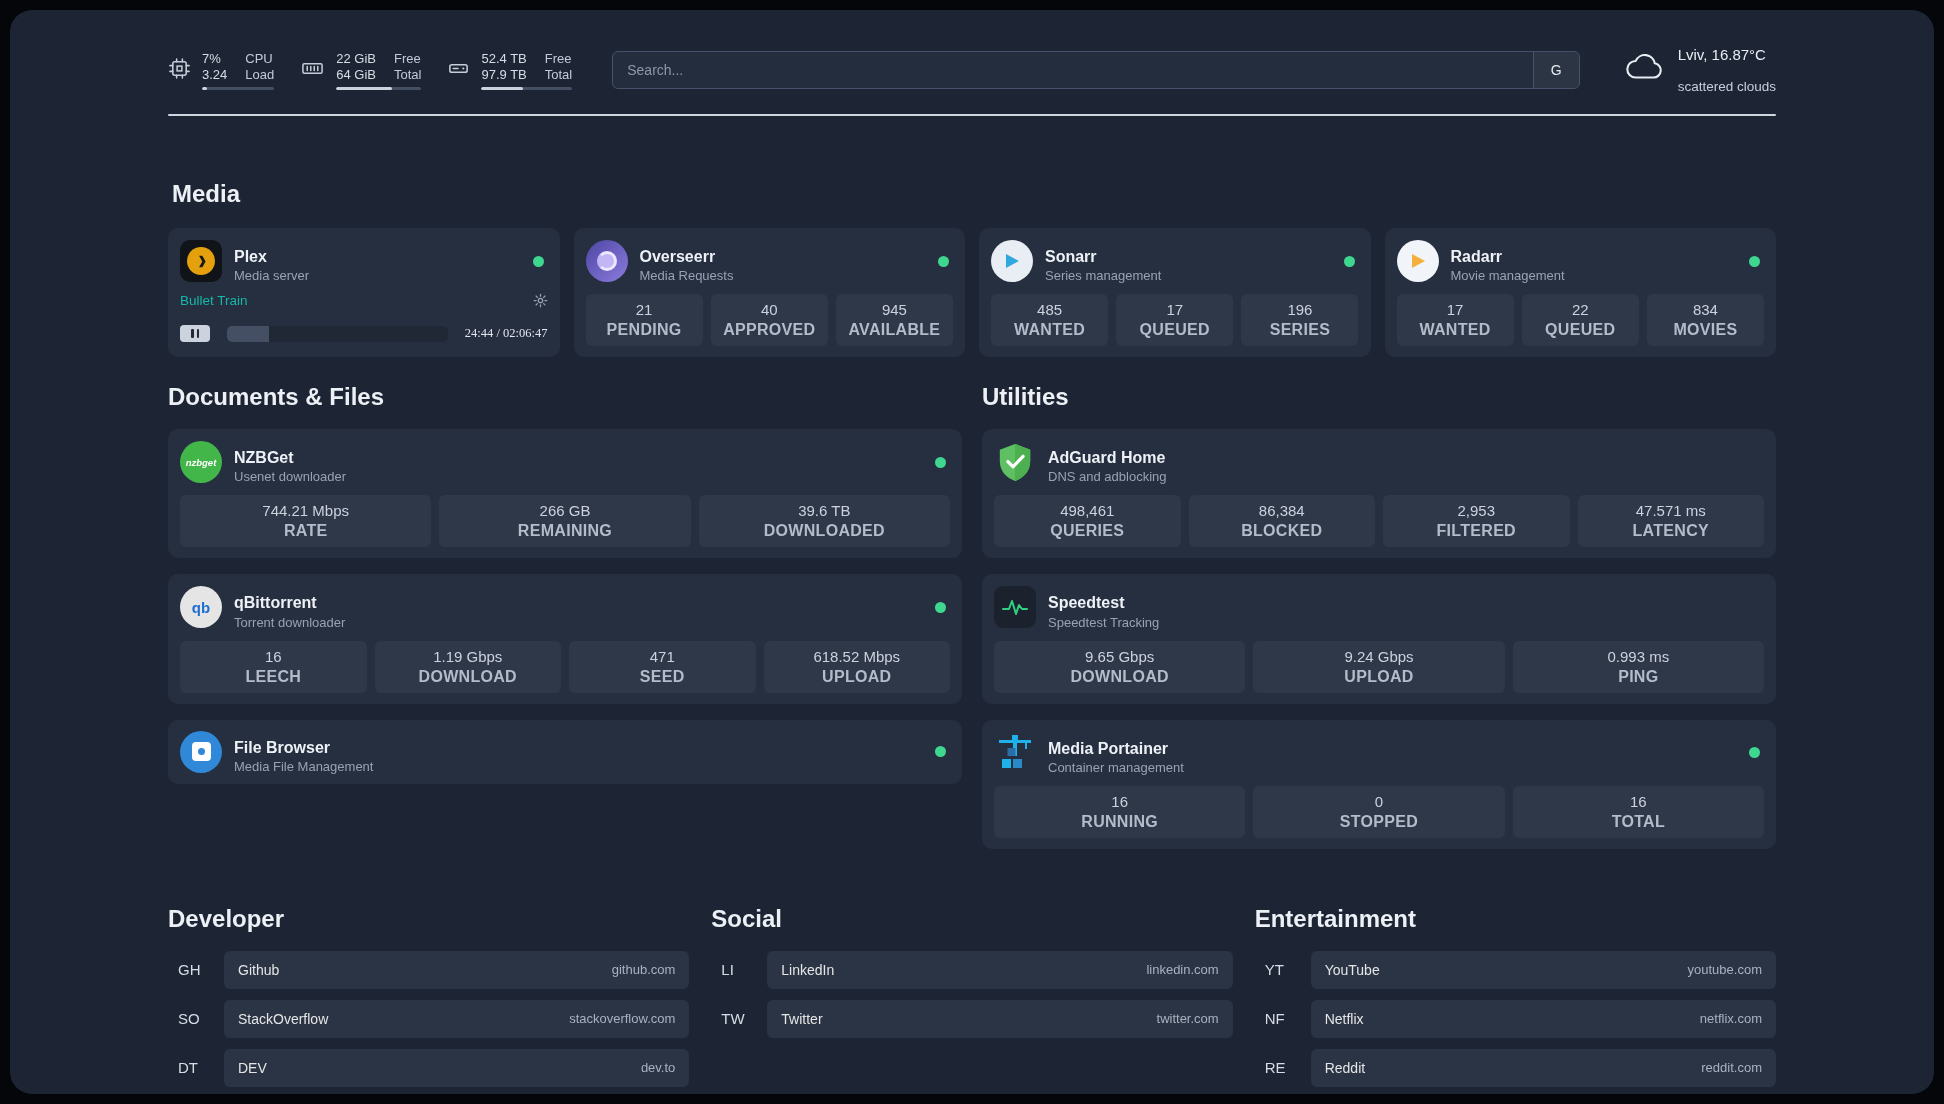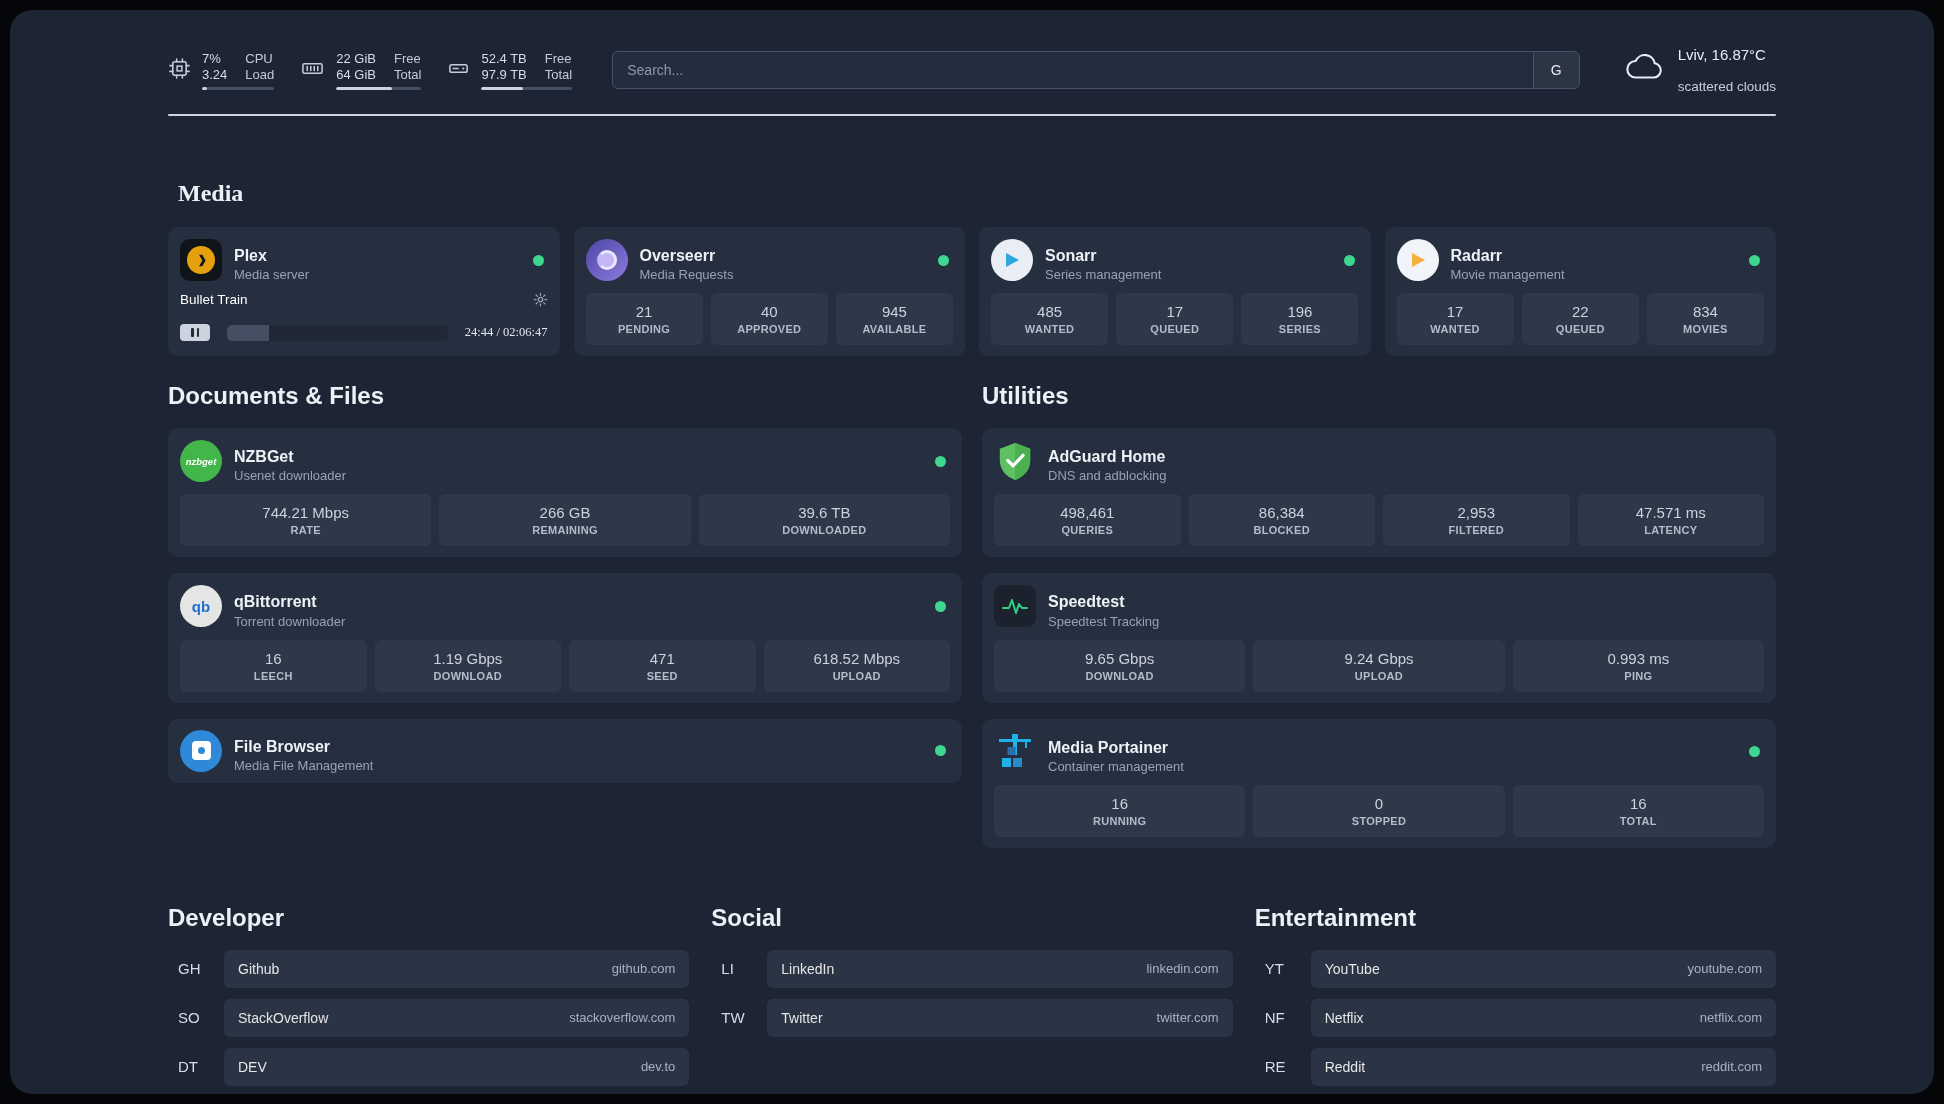--- a/index.html
+++ b/index.html
@@ -31,45 +31,45 @@
 
   .weather { display:flex; align-items:center; gap:12px; }
   .weather-text { display:flex; flex-direction:column; gap:16px; }
   .weather-loc { font-size:15px; color:#e9edf3; }
   .weather-cond { font-size:13.5px; color:#c7cedb; }
 
   .divider { height:2px; background:#dfe4ec; opacity:.92; margin-top:20px; border-radius:1px; }
 
   
   .section-title { font-size:24px; font-weight:600; color:#edf0f5; }
-  .media-title { margin:64px 10px 20px;font-family:Liberation Serif, serif; }
+  .media-title { margin:64px 4px 20px; }
   .media-grid { display:grid; grid-template-columns:repeat(4,1fr); gap:14px; }
 
   .card { background:#262f40; border-radius:10px; padding:11px 12px; }
   .service-header { display:flex; align-items:center; gap:12px; }
   .service-titles { display:flex; flex-direction:column; }
   .service-name { font-size:16px; font-weight:600; color:#eef1f6; line-height:1.2;margin-top:8px; }
   .service-desc { font-size:13px; color:#99a2b4; margin-top:2px; }
   .status-dot { width:11px; height:11px; border-radius:50%; background:#3fd68f; margin-left:auto; margin-right:4px; flex:none; }
 
   .icon-badge { width:42px; height:42px; flex:none; display:flex; align-items:center; justify-content:center; border-radius:10px; }
   .round { border-radius:50%; }
 
   .stats-row { display:grid; gap:8px; margin-top:11px; }
   .stats-3 { grid-template-columns:repeat(3,1fr); }
   .stats-4 { grid-template-columns:repeat(4,1fr); }
   .stat { background:#2e3849; border-radius:6px; height:52px; display:flex; flex-direction:column;
           align-items:center; justify-content:center; gap:3px; }
   .stat-value { font-size:15px; color:#ccd2dd; }
-  .stat-label { font-size:11px; font-weight:700; color:#b4bcca; letter-spacing:.3px;text-align:center; }
+  .stat-label { font-size:16px; font-weight:700; color:#b4bcca; letter-spacing:.3px;text-align:center; }
 
   
   .player { margin-top:10px; }
   .player-head { display:flex; align-items:center; justify-content:space-between; }
-  .player-title { font-size:13.5px; color:#ffffff; }
+  .player-title { font-size:13.5px; color:#14b8a6; }
   .player-bar-row { display:flex; align-items:center; gap:17px; margin-top:17px;font-family:Liberation Serif, serif; }
   .pause-btn { width:30px; height:17px; border-radius:4px; background:#ccd3df; display:flex;
                align-items:center; justify-content:center; gap:3px; cursor:pointer; flex:none; }
   .pause-btn i { display:block; width:2.5px; height:9px; background:#232b39; border-radius:1px; }
   .player-track { flex:1; height:16px; border-radius:5px; background:#202836; overflow:hidden; }
   .player-fill { height:100%; background:#454f63; }
   .player-time { font-size:12.5px; color:#e3e7ee; white-space:nowrap; }
 
   
   .columns { display:grid; grid-template-columns:1fr 1fr; gap:20px; margin-top:26px; align-items:start; }

